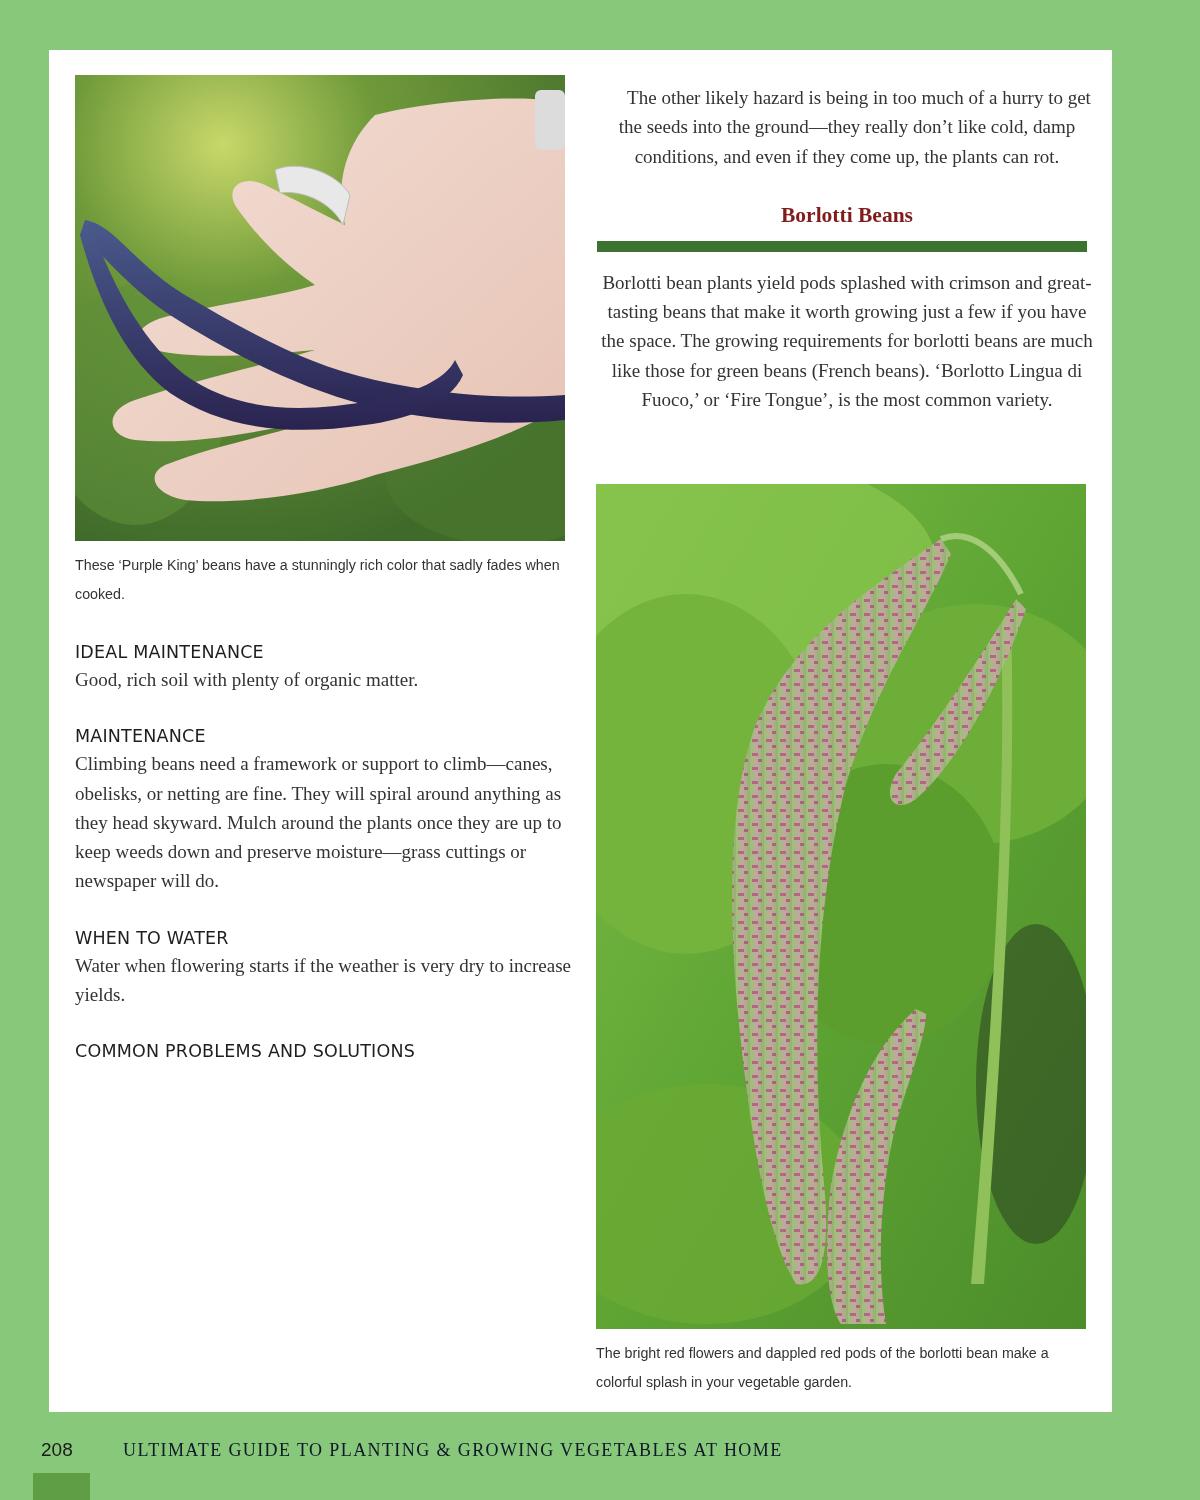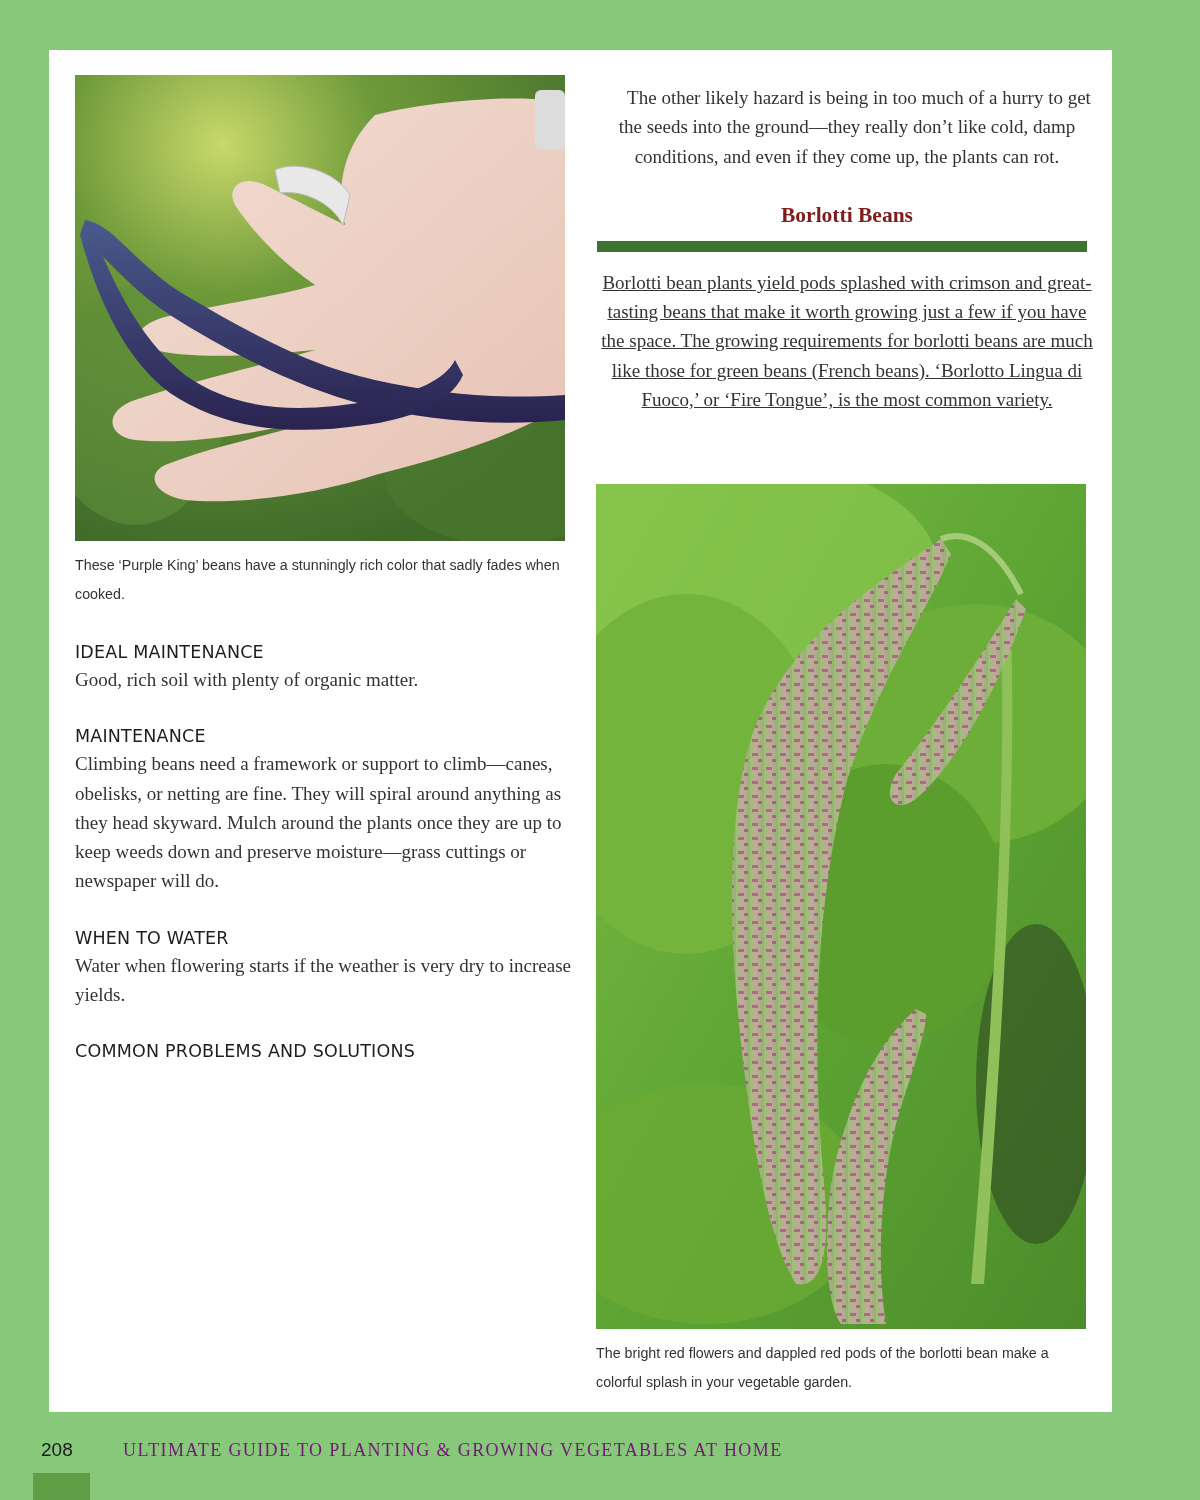--- a/index.html
+++ b/index.html
@@ -20,25 +20,25 @@
 
   .left-col { position: absolute; left: 26px; top: 589px; width: 500px; }
   .section { margin-bottom: 29px; }
   .section h3 { font-family: "DejaVu Sans", sans-serif; font-weight: normal; font-size: 17.5px; letter-spacing: 0.2px; line-height: 26px; color: #1e1e1e; }
   .section p { font-family: "Liberation Serif", serif; font-size: 19px; line-height: 29.3px; color: #333; }
 
   .right-col { position: absolute; left: 548px; top: 33px; width: 500px; text-align: center; }
   .intro { font-size: 19px; line-height: 29.3px; text-indent: 24px; color: #333; }
   .heading { font-family: Liberation Serif, serif; font-size: 21.5px; color: #7f1d1d; margin-top: 30px; line-height: 28px; }
   .rule { height: 11px; background: #3d7330; margin-top: 12px; width: 490px; }
-  .body-text { font-size: 19px; line-height: 29.3px; color: #333; margin-top: 16px; text-decoration: underline; }
+  .body-text { font-size: 19px; line-height: 29.3px; color: #333; margin-top: 16px; }
 
   .footer { position: absolute; left: 0; top: 1430px; width: 1200px; height: 40px; }
   .page-num { position: absolute; left: 41px; top: 0; font-family: "Liberation Sans", sans-serif; font-size: 19px; color: #1a1a1a; line-height: 40px; }
-  .book-title { position: absolute; left: 123px; top: 0; font-family: "Liberation Serif", serif; font-size: 18px; letter-spacing: 1.4px; color: #701a75; line-height: 40px; }
+  .book-title { position: absolute; left: 123px; top: 0; font-family: "Liberation Serif", serif; font-size: 18px; letter-spacing: 1.4px; color: #0f172a; line-height: 40px; }
   .tab-mark { position: absolute; left: 33px; top: 1473px; width: 57px; height: 27px; background: #5f9e45; }
 </style>
 </head>
 <body>
 
 <div class="page">
 
   <div class="photo photo-purple">
     <svg viewBox="0 0 490 466" preserveAspectRatio="none">
       <defs>

